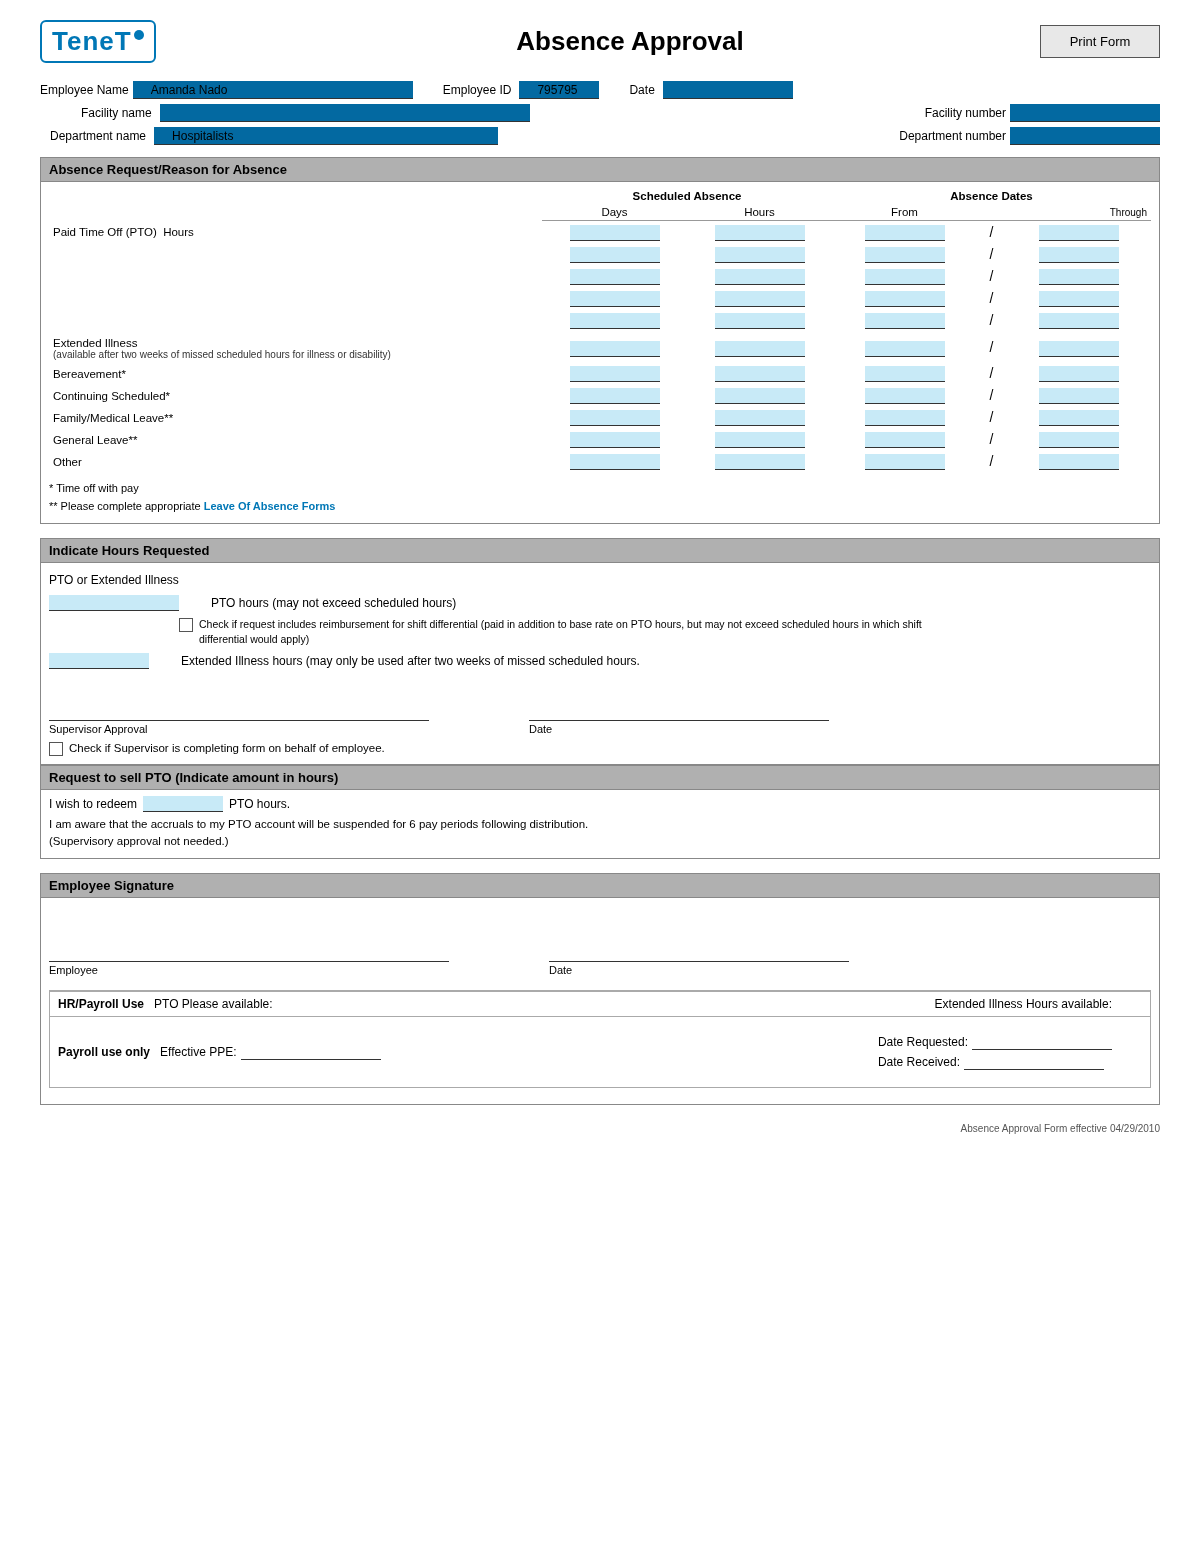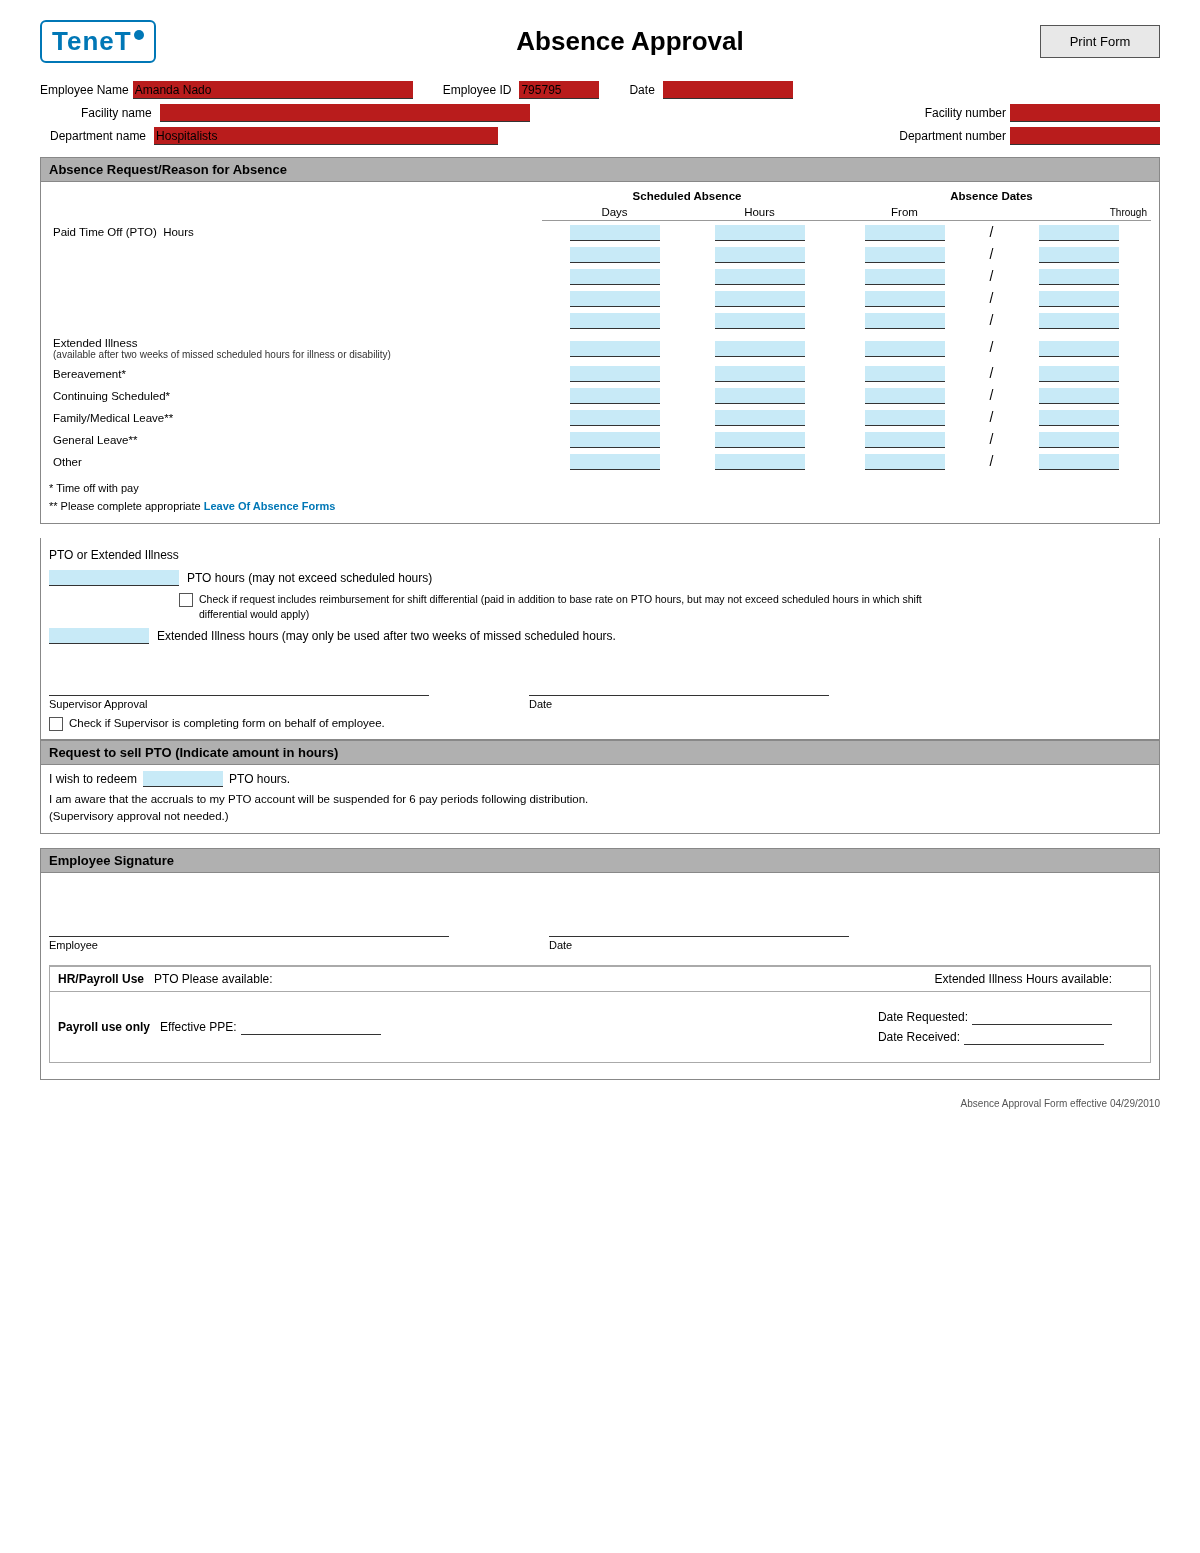--- a/index.html
+++ b/index.html
@@ -60,26 +60,26 @@
       font-weight: normal;
       min-width: 120px;
       text-align: center;
     }
     .field-label {
       font-size: 12px;
       white-space: nowrap;
       margin-right: 4px;
     }
     .field-input {
-      background: #b91c1c;
+      background: #0369a1;
       border: none;
       border-bottom: 1px solid #333;
       height: 18px;
       font-size: 12px;
-      padding: 0 2px;
+      padding: 0 18px;
       outline: none;
     }
     .top-fields {
       margin-bottom: 12px;
     }
     .top-row {
       display: flex;
       align-items: center;
       margin-bottom: 5px;
     }
@@ -138,20 +138,21 @@
       font-weight: bold;
       text-decoration: none;
     }
     .indicate-hours {
       margin-bottom: 0;
     }
     .pto-row {
       display: flex;
       align-items: center;
       margin-bottom: 6px;
+      gap: 24px;
     }
     .pto-input {
       background: #c8eaf7;
       border: none;
       border-bottom: 1px solid #333;
       height: 16px;
       width: 120px;
       font-size: 11px;
       margin-right: 8px;
     }
@@ -467,20 +468,23 @@
       <div>*    Time off with pay</div>
       <div>
         <span>**   Please complete appropriate </span>
         <a class="link" href="#">Leave Of Absence Forms</a>
       </div>
     </div>
   </div>
 </div>
 
 <div>
+  <div class="section-header">
+    <span>Indicate Hours Requested</span>
+  </div>
   <div class="section-body indicate-hours">
     <div style="font-size:12px;margin-bottom:8px;margin-top:4px;">PTO or Extended Illness</div>
 
     <div class="pto-row">
       <input class="pto-input" style="width: 130px;">
       <span>PTO hours (may not exceed scheduled hours)</span>
     </div>
 
     <div class="checkbox-row">
       <span class="checkbox-box"></span>

